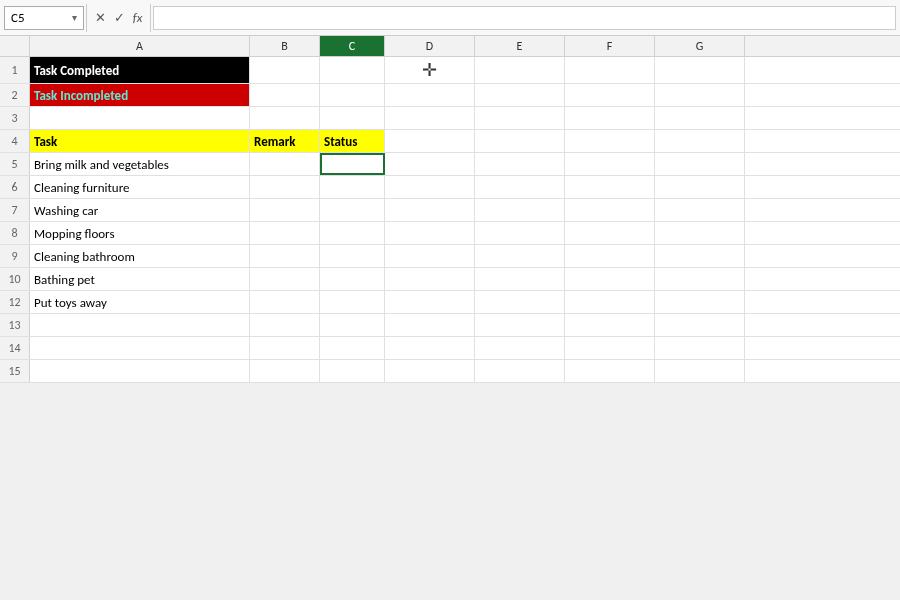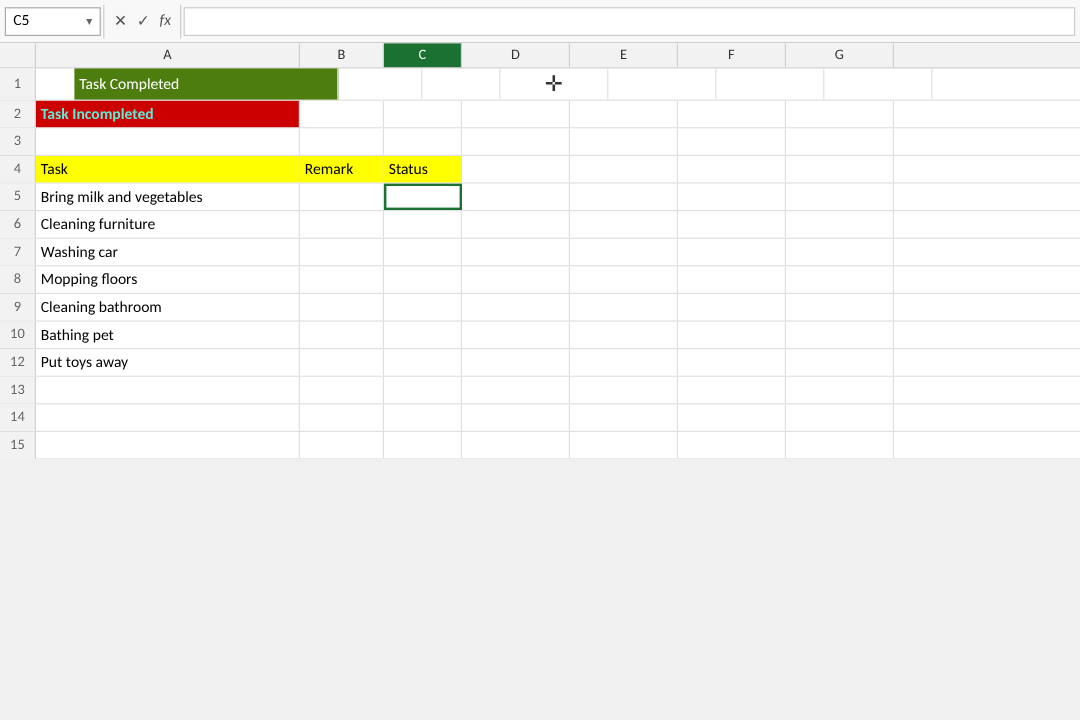--- a/index.html
+++ b/index.html
@@ -125,23 +125,23 @@
     
     .col-a { width: 220px; min-width: 220px; }
     .col-b { width: 70px; min-width: 70px; }
     .col-c { width: 65px; min-width: 65px; }
     .col-d { width: 90px; min-width: 90px; }
     .col-e { width: 90px; min-width: 90px; }
     .col-f { width: 90px; min-width: 90px; }
     .col-g { width: 90px; min-width: 90px; }
 
     
-    .bg-green { background-color: #4d7c0f; color: white; font-weight: normal; margin-left: 32px; }
+    .bg-green { background-color: #000000; color: white; font-weight: bold; }
     .bg-red { background-color: #cc0000; color: #5eead4; font-weight: bold; }
-    .bg-yellow { background-color: #ffff00; font-weight: normal; }
+    .bg-yellow { background-color: #ffff00; font-weight: bold; }
 
     
     .cell-selected {
       border: 2px solid #1a7131 !important;
       background: white;
     }
 
     
     .cursor-cross {
       display: flex;

